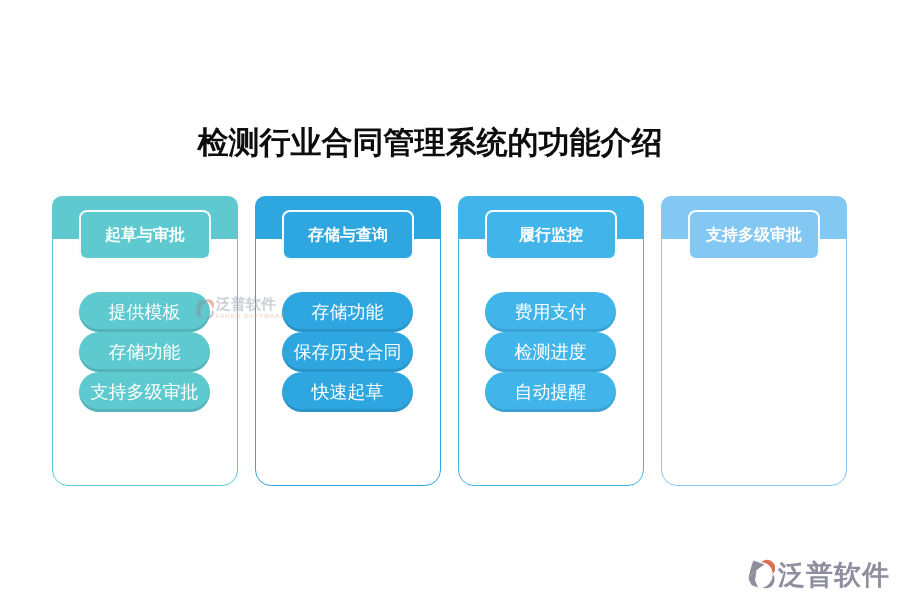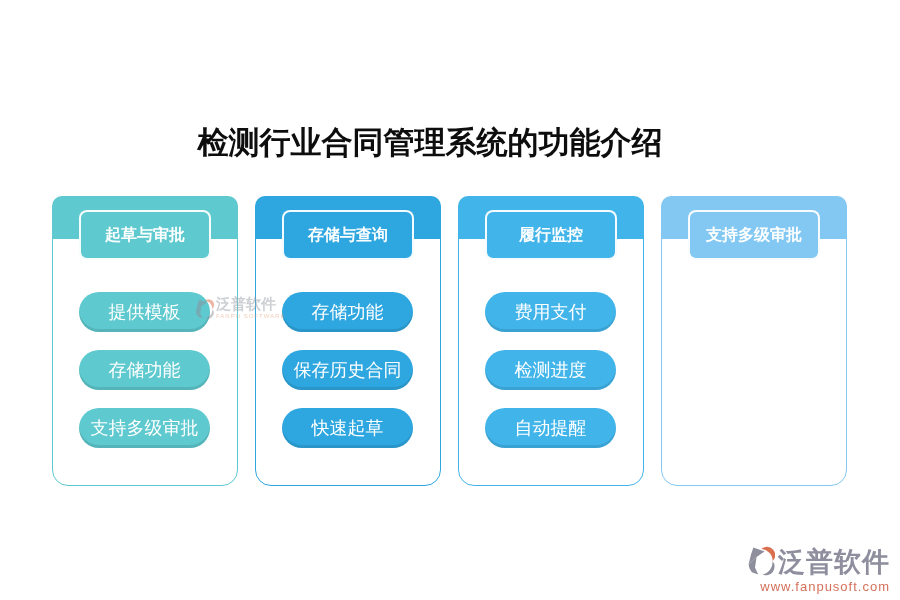--- a/index.html
+++ b/index.html
@@ -25,21 +25,21 @@
   .head{
     position:absolute;top:13px;left:50%;transform:translateX(-50%);
     width:132px;height:50px;background:var(--c);
     border:2px solid rgba(255,255,255,.95);border-radius:8px;
     display:flex;align-items:center;justify-content:center;
     color:#fff;font-weight:bold;font-size:16px;box-sizing:border-box;
     white-space:nowrap;
   }
   .items{position:absolute;top:95px;left:26px;right:27px;}
   .pill{
-    height:40px;margin-bottom:18px;border-radius:20px;background:var(--c);
+    height:40px;border-radius:20px;background:var(--c);
     box-shadow:inset 0 -3px 0 rgba(0,0,0,.10);
     display:flex;align-items:center;justify-content:center;
     color:#fff;font-size:18px;white-space:nowrap;
   }
   .watermark{
     position:absolute;left:192px;top:296px;opacity:.5;z-index:5;
     display:flex;align-items:flex-start;gap:2px;
   }
   .watermark .wm-icon svg{width:22px;height:22px;margin-top:2px;}
   .wm-name{
@@ -128,14 +128,13 @@
     <span>
       <svg viewBox="0 0 40 40" aria-hidden="true">
         <path d="M13 3 L27 8 L17 15 L7 24 L10 12 Z" fill="#8E8E9C"></path>
         <path d="M7 24 L17 15 L15 28 L19 37 L11 34 Q7 29 7 24 Z" fill="#8E8E9C"></path>
         <path d="M23 5 A15 15 0 0 1 37 20 A10 10 0 0 0 23 5 Z" fill="#D9704F"></path>
         <path d="M37 20 A16 16 0 0 1 24 37 A11 11 0 0 0 37 20 Z" fill="#8E8E9C"></path>
       </svg>
     </span>
     <span class="brand-name" style="color: rgb(142, 142, 158);">泛普软件</span>
   </div>
-  <div class="brand-url" style="color: rgb(212, 112, 90);">www.fanpusoft.com</div>
 </div>
 
 </body></html>

